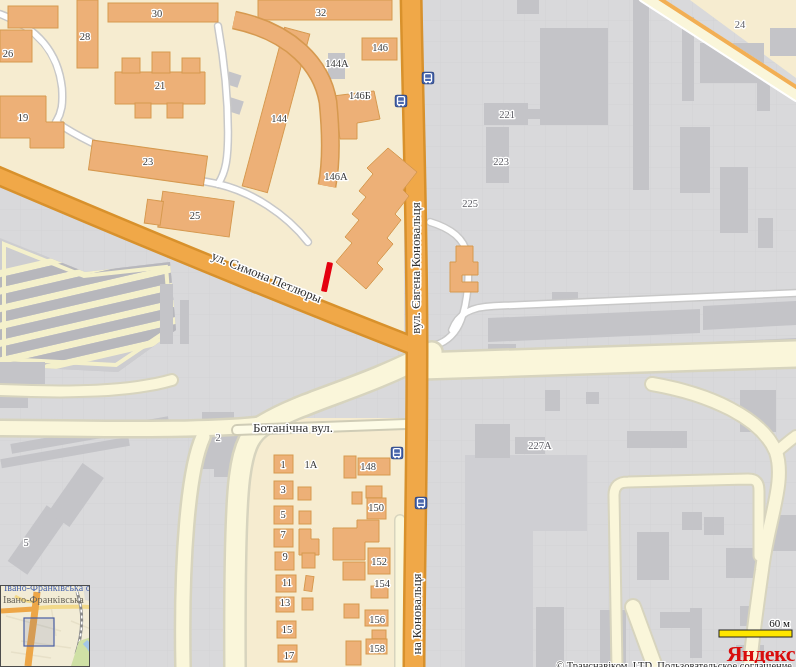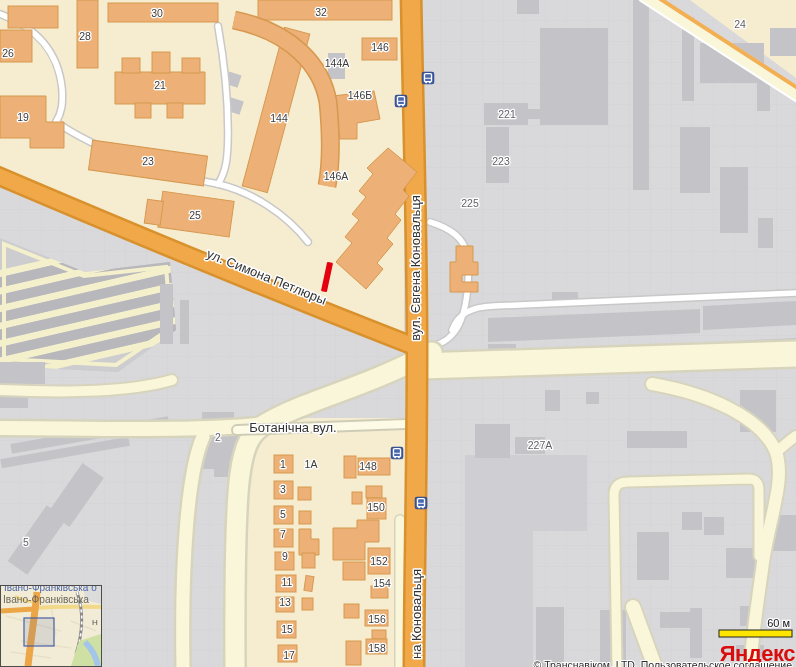--- a/index.html
+++ b/index.html
@@ -1,34 +1,34 @@
 <!DOCTYPE html>
 <html style="--road-main: #f0a848; --road-casing: #d8912c; --residential: #f6ecd0; --building-orange: #edb077; --building-gray: #c4c4c8; --industrial-bg: #d9d9db; --marker: #e4000f; --bus: #4a67ad; --scale-bar: #ffe600; --logo: #d90d0d;"><head>
 <meta charset="utf-8">
 <style>
   html,body{margin:0;padding:0;background:#fff;}
   .stage{position:relative;width:796px;height:667px;overflow:hidden;
-         font-family:Liberation Sans, sans-serif;background:#15803d;}
+         font-family:Liberation Serif, serif;background:#15803d;}
   .stage > svg{position:absolute;left:0;top:0;}
   
   #bldg-orange{fill:var(--building-orange,#edb077);stroke:#d6994f;stroke-width:1;}
   #bldg-gray{fill:var(--building-gray,#c4c4c8);}
   .road-main-fill{stroke:var(--road-main,#f0a848);}
   .road-main-case{stroke:var(--road-casing,#d8912c);}
   .marker{fill:var(--marker,#e4000f);}
   #bus-icon .bus-bg{fill:var(--bus,#4a67ad);}
   .scale-bar{fill:var(--scale-bar,#ffe600);stroke:#222;stroke-width:1;}
   .logo{font-size:22px;font-weight:700;fill:var(--logo,#d90d0d);letter-spacing:-0.5px;}
   .lbl{font-size:10.5px;paint-order:stroke;stroke:#fff;stroke-width:2.6px;stroke-linejoin:round;}
   .lbl-dark{fill:#3b3b3b;}
   .lbl-gray{fill:#5f5f66;}
   .street{font-size:13px;fill:#333;paint-order:stroke;stroke:#fff;stroke-width:3px;stroke-linejoin:round;}
   .scale-label{font-size:11px;fill:#111;paint-order:stroke;stroke:#fff;stroke-width:2.5px;}
   .copyright{font-size:10.5px;fill:#2b2b2b;paint-order:stroke;stroke:#fff;stroke-width:2px;}
-  .inset{position:absolute;left:0;top:585px;width:102px;height:82px;
+  .inset{position:absolute;left:0;top:585px;width:90px;height:82px;
          border:1px solid #4c4c4c;box-sizing:border-box;background:#f2ecd6;overflow:hidden;}
   .inset svg{display:block;}
   .inset-title{font-size:10.2px;fill:#6b675c;}
   .inset-title-cut{font-size:10px;fill:#4a66b0;}
   .inset-letter{font-size:8px;fill:#555;}
 </style>
 </head>
 <body>
 
 <div class="stage">

